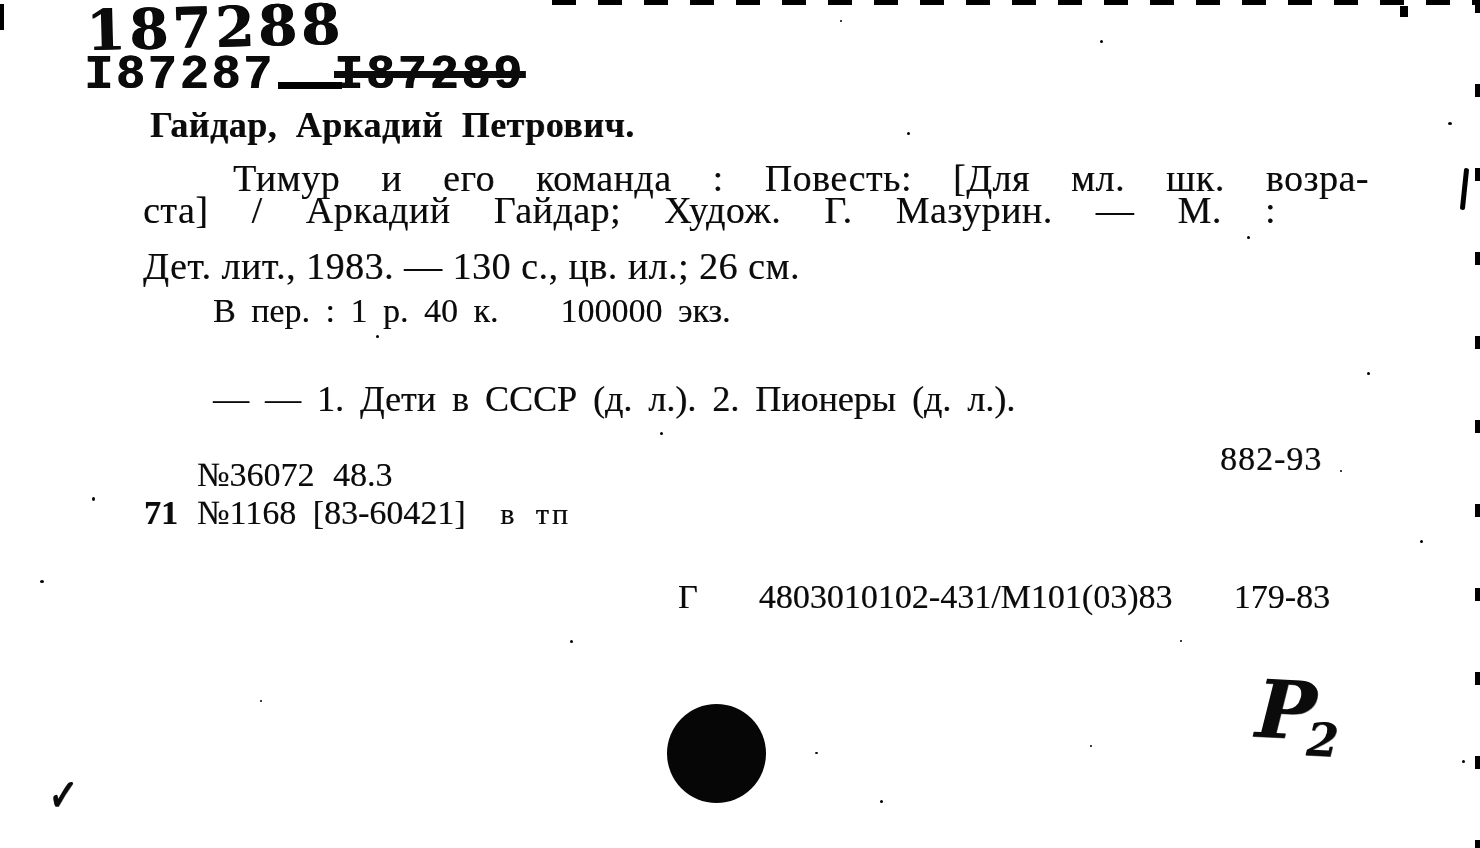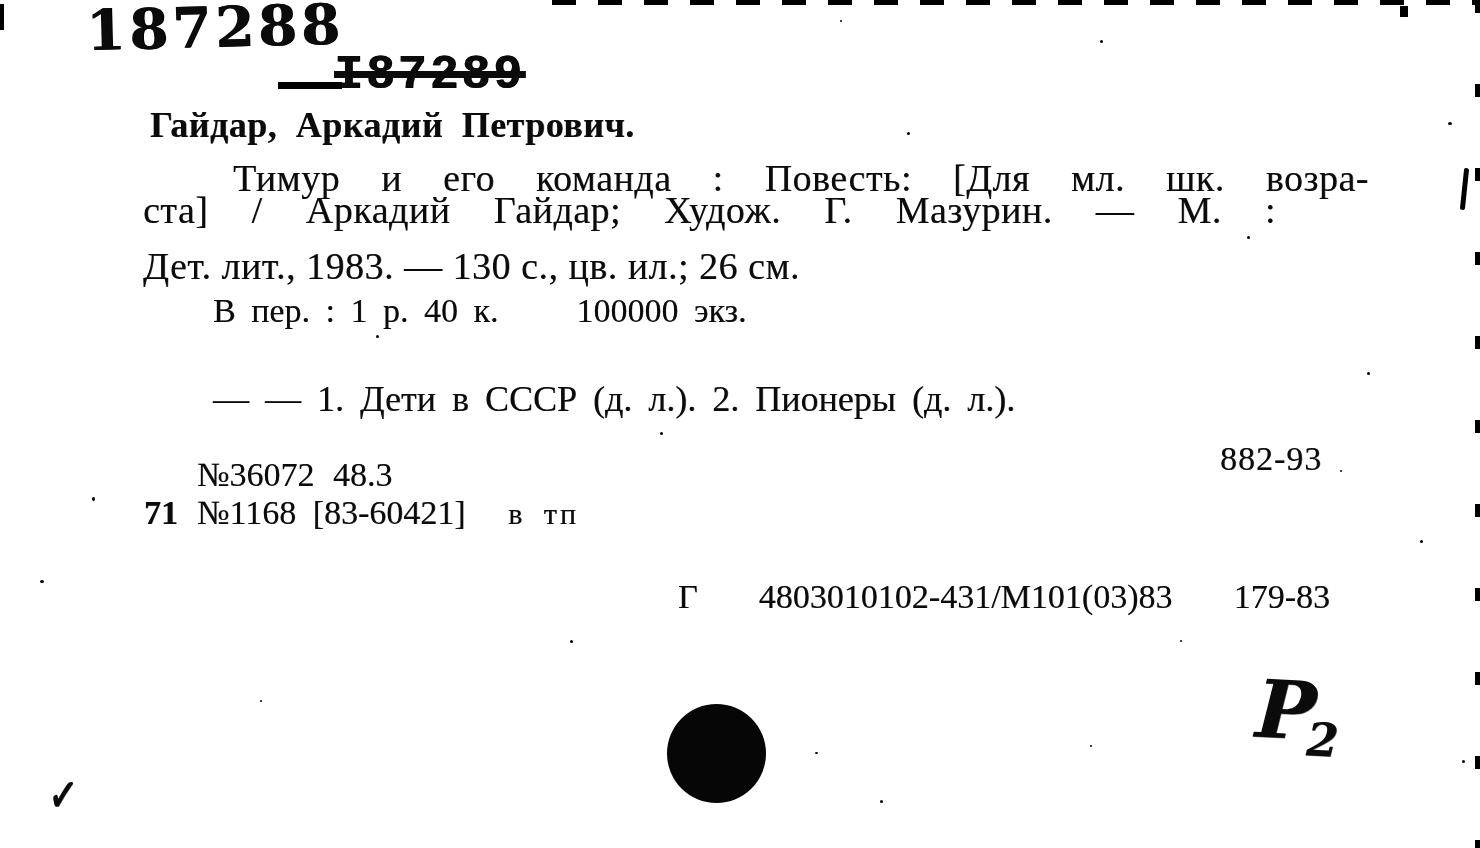--- a/index.html
+++ b/index.html
@@ -21,29 +21,29 @@
   .stamp2{ left:334px; top:48px; text-decoration:line-through; text-decoration-thickness:7px; }
   .strike-bar{ position:absolute; left:278px; top:82px; width:64px; height:7px; background:#000; }
 
   .author{ left:150px; top:104px; font-size:36px; font-weight:bold; word-spacing:9px; letter-spacing:0.5px; }
 
   .body-line{ position:absolute; font-size:38px; line-height:44px; letter-spacing:0.5px; text-shadow:0.4px 0.4px 0 rgba(0,0,0,0.5);}
   .bl1{ left:197px; top:156px; width:1136px;margin-left:36px; }
   .bl2{ left:143px; top:188px; width:1133px; }
   .bl3{ left:143px; top:244px; }
 
-  .price-row{ left:213px; top:292px; font-size:34px; display:flex; gap:78px; word-spacing:7px; }
+  .price-row{ left:213px; top:292px; font-size:34px; display:flex; gap:62px; word-spacing:7px; }
   .subjects{ left:213px; top:358px; font-size:36px; word-spacing:7px;margin-top:20px; }
 
   .udc{ left:1220px; top:440px; font-size:34px; letter-spacing:1px;text-align:right; }
 
   .order-line{ left:197px; top:456px; font-size:34px; word-spacing:10px; }
   .row-num{ left:144px; top:494px; font-size:34px; font-weight:bold; }
   .card-num{ left:197px; top:494px; font-size:34px; word-spacing:8px; }
-  .card-num .note{ font-size:30px; margin-left:26px; letter-spacing:3px; }
+  .card-num .note{ font-size:30px; margin-left:18px; letter-spacing:3px; }
   .vkp{ left:196px; top:532px; font-size:34px; word-spacing:9px; }
 
   .index-row{ left:678px; top:578px; width:652px; display:flex; justify-content:space-between; font-size:34px; }
 
   .hole{ position:absolute; left:667px; top:704px; width:99px; height:99px; background:#060606; border-radius:50%; }
 
   .shelf-mark{ left:1256px; top:664px; font-family:"DejaVu Serif", serif; font-style:italic; transform:rotate(3deg); }
   .shelf-mark .letter{ font-size:80px; font-weight:bold; }
   .shelf-mark .sub{ font-size:46px; font-weight:bold; position:relative; top:16px; left:-8px; }
 
@@ -66,20 +66,21 @@
 <div class="page">
 
   <div class="edge-top"></div>
   <div class="edge-right"></div>
   <div class="edge-left-mark"></div>
   <div class="squiggle"></div>
   <div class="blob"></div>
 
   <div class="txt hand-num">187288</div>
 
+  <div class="txt stamp stamp1">I87287</div>
   <div class="txt stamp stamp2">І87289</div>
   <div class="strike-bar"></div>
 
   <div class="txt author">Гайдар, Аркадий Петрович.</div>
 
   <div class="body-line just bl1">Тимур и его команда : Повесть: [Для мл. шк. возра-</div>
   <div class="body-line just bl2">ста] / Аркадий Гайдар; Худож. Г. Мазурин. — М. :</div>
   <div class="body-line bl3">Дет. лит., 1983. — 130 с., цв. ил.; 26 см.</div>
 
   <div class="txt price-row">

